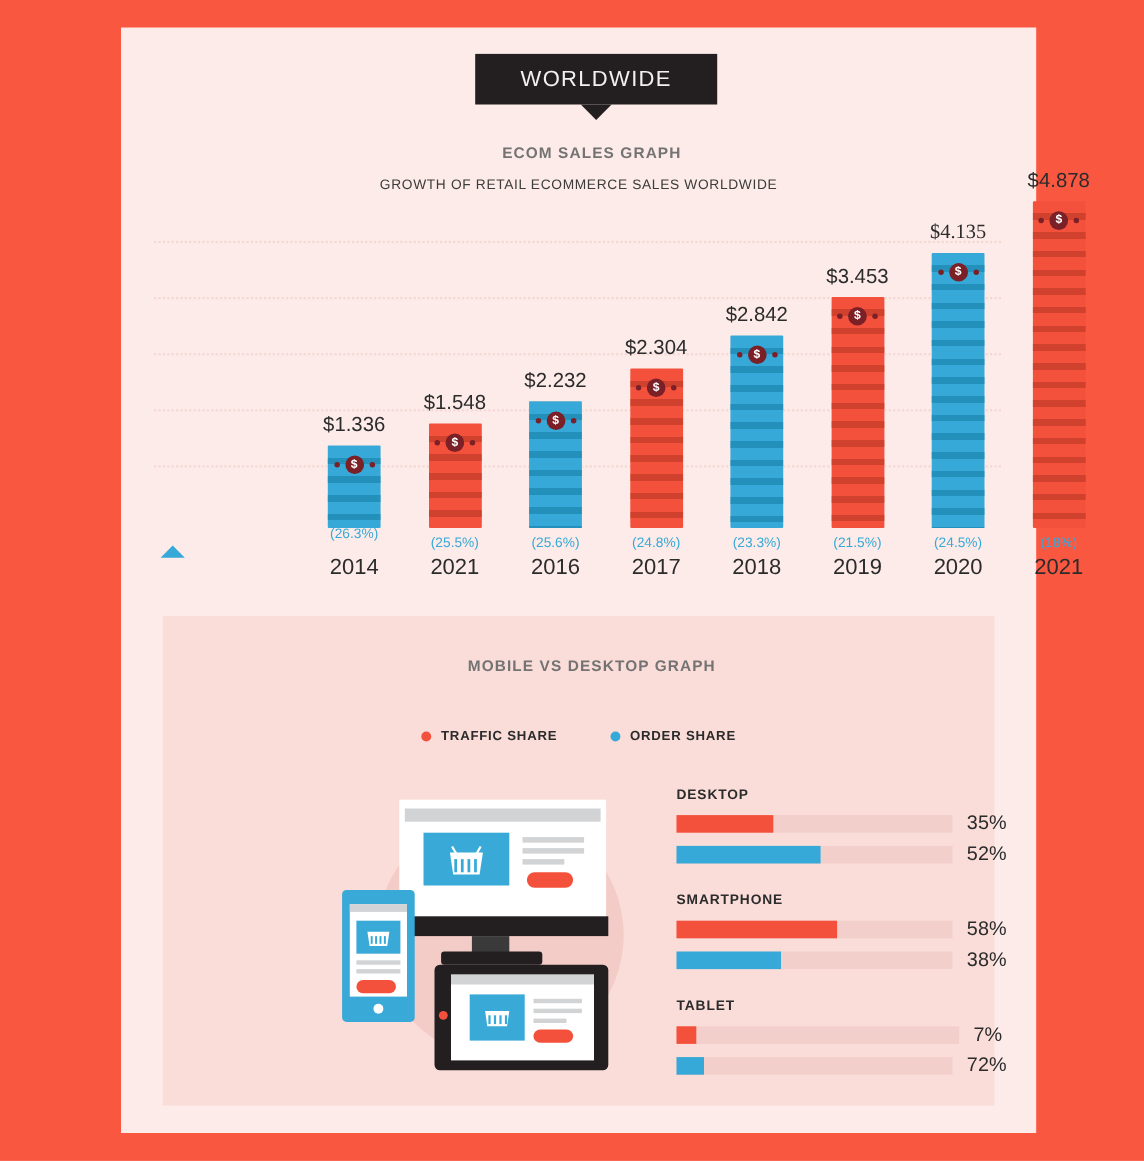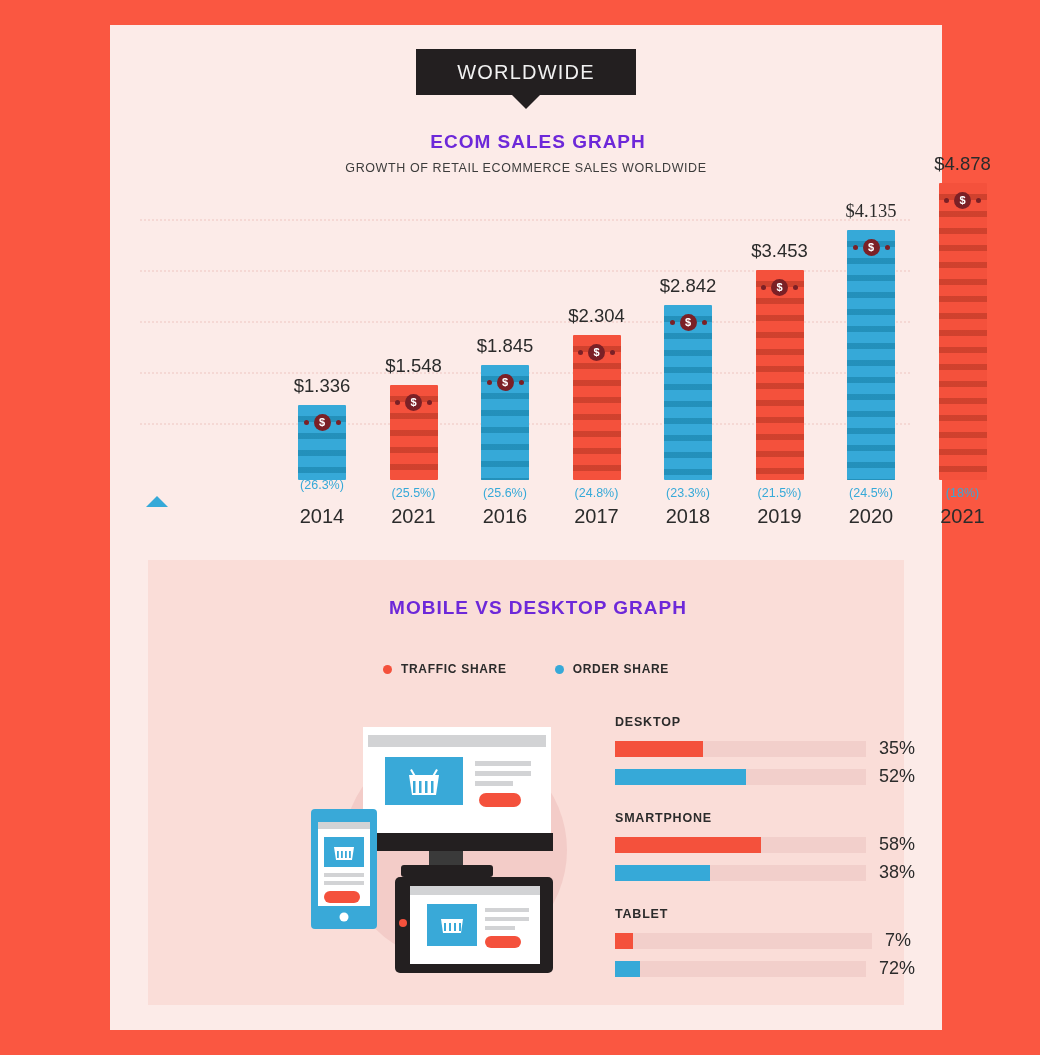--- a/index.html
+++ b/index.html
@@ -12,40 +12,40 @@
   #infographic{
     position:absolute; left:0; top:0; width:1040px; height:1055px;
     background:#FA5741;
   }
   .panel{
     position:absolute; left:110px; top:25px;
     width:832px; height:1005px;
     background:#FCEBE8;
   }
   
-  .banner-wrap{ position:absolute; left:306px; top:24px; width:220px; }
+  .banner-wrap{ position:absolute; left:322px; top:24px; width:220px; }
   .banner{
     width:220px; height:46px; background:#231F20;
     display:flex; align-items:center; justify-content:center;
   }
   .banner-label{
     color:#F1F1F1; font-size:20px; letter-spacing:1.2px;
     font-family:"Liberation Sans", sans-serif;
   }
   .banner-point{
     position:absolute; left:50%; top:46px; transform:translateX(-50%);
     width:0; height:0;
     border-left:14px solid transparent;
     border-right:14px solid transparent;
     border-top:14px solid #231F20;
   }
   
   .sec-title{
     position:absolute; width:100%; text-align:center;
-    color:#6d28d9; font-size:19px; font-weight:bold; letter-spacing:1px;padding-left:24px;
+    color:#737373; font-size:14px; font-weight:bold; letter-spacing:1px;padding-left:24px;
   }
   .sec-sub{
     position:absolute; width:100%; text-align:center;
     color:#3C3C3B; font-size:12.5px; letter-spacing:0.6px;
   }
   #ecom-title{ top:106px; }
   #ecom-sub{ top:136px; }
   
   .chart{ position:absolute; left:0; top:0; width:832px; height:500px; }
   .grid{
@@ -185,21 +185,21 @@
           </div>
           <div class="colgroup" style="left: 371px; height: 515px; bottom: -15px;">
             <div class="bar blue" style="height: 115px; bottom: 60px;">
               <div class="stripes"></div>
               <div class="coin-row">
                 <span class="dot"></span>
                 <span class="coin">$</span>
                 <span class="dot"></span>
               </div>
             </div>
-            <div class="val-label" style="bottom: 183px;">$1.845</div>
+            <div class="val-label" style="bottom: 183px;">$2.232</div>
             <div class="pct-label" style="bottom: 40px;">(25.6%)</div>
             <div class="yr-label" style="bottom: 12px;">2016</div>
           </div>
           <div class="colgroup" style="left: 462.5px; height: 515px; bottom: -15px;">
             <div class="bar red" style="height: 145px; bottom: 60px;">
               <div class="stripes"></div>
               <div class="coin-row">
                 <span class="dot"></span>
                 <span class="coin">$</span>
                 <span class="dot"></span>

